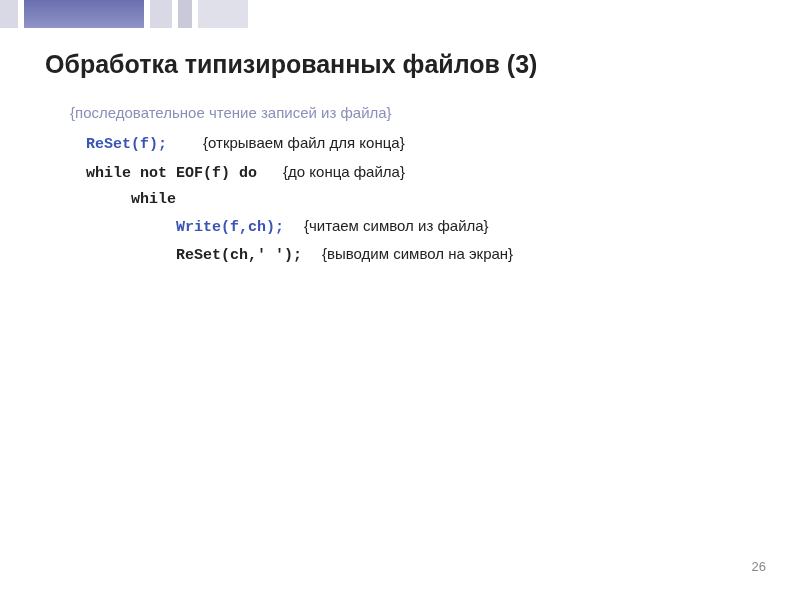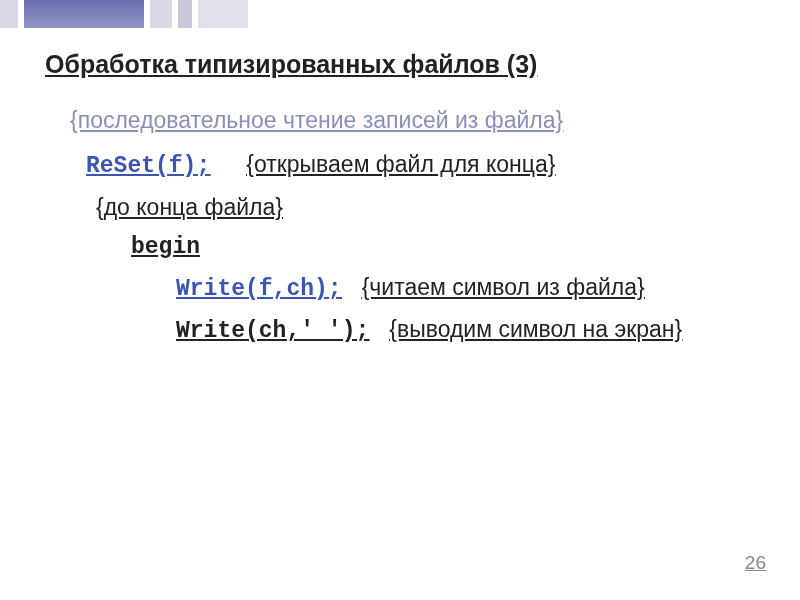--- a/index.html
+++ b/index.html
@@ -1,15 +1,15 @@
 <!DOCTYPE html>
 <html><head>
 <meta charset="utf-8">
 <style>
-  * { margin: 0; padding: 0; box-sizing: border-box; text-decoration: underline; }
+  * { margin: 0; padding: 0; box-sizing: border-box; }
   body {
     width: 800px;
     height: 600px;
     background: #ffffff;
     font-family: Arial, sans-serif;
     position: relative;
     overflow: hidden;
   }
   .deco-band {
     position: absolute;
@@ -38,38 +38,38 @@
     left: 45px;
     font-size: 25px;
     font-weight: bold;
     color: #222;
   }
   .content {
     position: absolute;
     top: 100px;
     left: 70px;
     right: 29px;
-    font-size: 23px;
+    font-size: 15px;
     line-height: 1.75;
     color: #222;
   }
   .comment-header {
     color: #8a8fb8;
     margin-bottom: 4px;
   }
   .mono { font-family: "Courier New", monospace; font-weight: bold; white-space: pre; margin-left: 16px; }
   .kw { color: #3a55b4; }
   .comm { font-family: Arial, sans-serif; font-weight: normal; color: #222; }
   .ind1 { padding-left: 45px; }
   .ind2 { padding-left: 90px; }
   .page-num {
     position: absolute;
     bottom: 26px;
     right: 34px;
-    font-size: 19px;
+    font-size: 13px;
     color: #888;
   }
   .code-row { display: flex; align-items: baseline; }
   .gap-s { display: inline-block; width: 36px; }
   .gap-m { display: inline-block; width: 20px; }
   .gap-l { display: inline-block; width: 26px; }
 </style>
 </head>
 <body>
 
@@ -91,36 +91,37 @@
 
   <div class="comment-header">{последовательное чтение записей из файла}</div>
 
   <div class="code-row">
     <span class="mono kw">ReSet(f);</span>
     <span class="gap-s"></span>
     <span class="comm">{открываем файл для конца}</span>
   </div>
 
   <div class="code-row">
+    <span class="mono">while not EOF(f) do</span>
     <span class="gap-l"></span>
     <span class="comm">{до конца файла}</span>
   </div>
 
   <div class="code-row ind1">
-    <span class="mono">begin</span>
+    <span class="mono">while</span>
   </div>
 
   <div class="code-row ind2">
     <span class="mono kw">Write(f,ch);</span>
     <span class="gap-m"></span>
     <span class="comm">{читаем символ из файла}</span>
   </div>
 
   <div class="code-row ind2">
-    <span class="mono">Write(ch,' ');</span>
+    <span class="mono">ReSet(ch,' ');</span>
     <span class="gap-m"></span>
     <span class="comm">{выводим символ на экран}</span>
   </div>
 
 
 
 </div>
 
 <div class="page-num">26</div>
 

